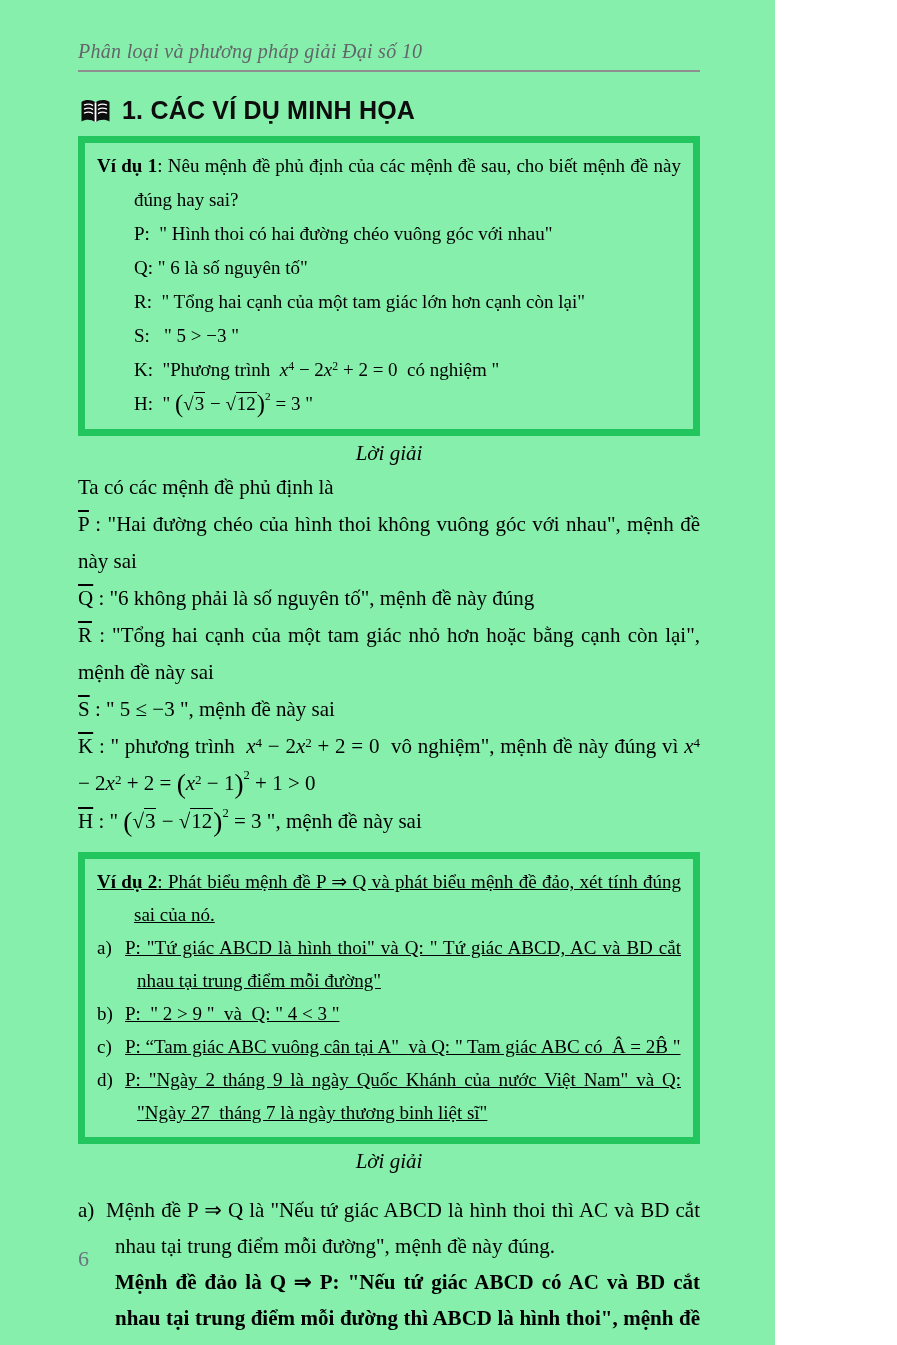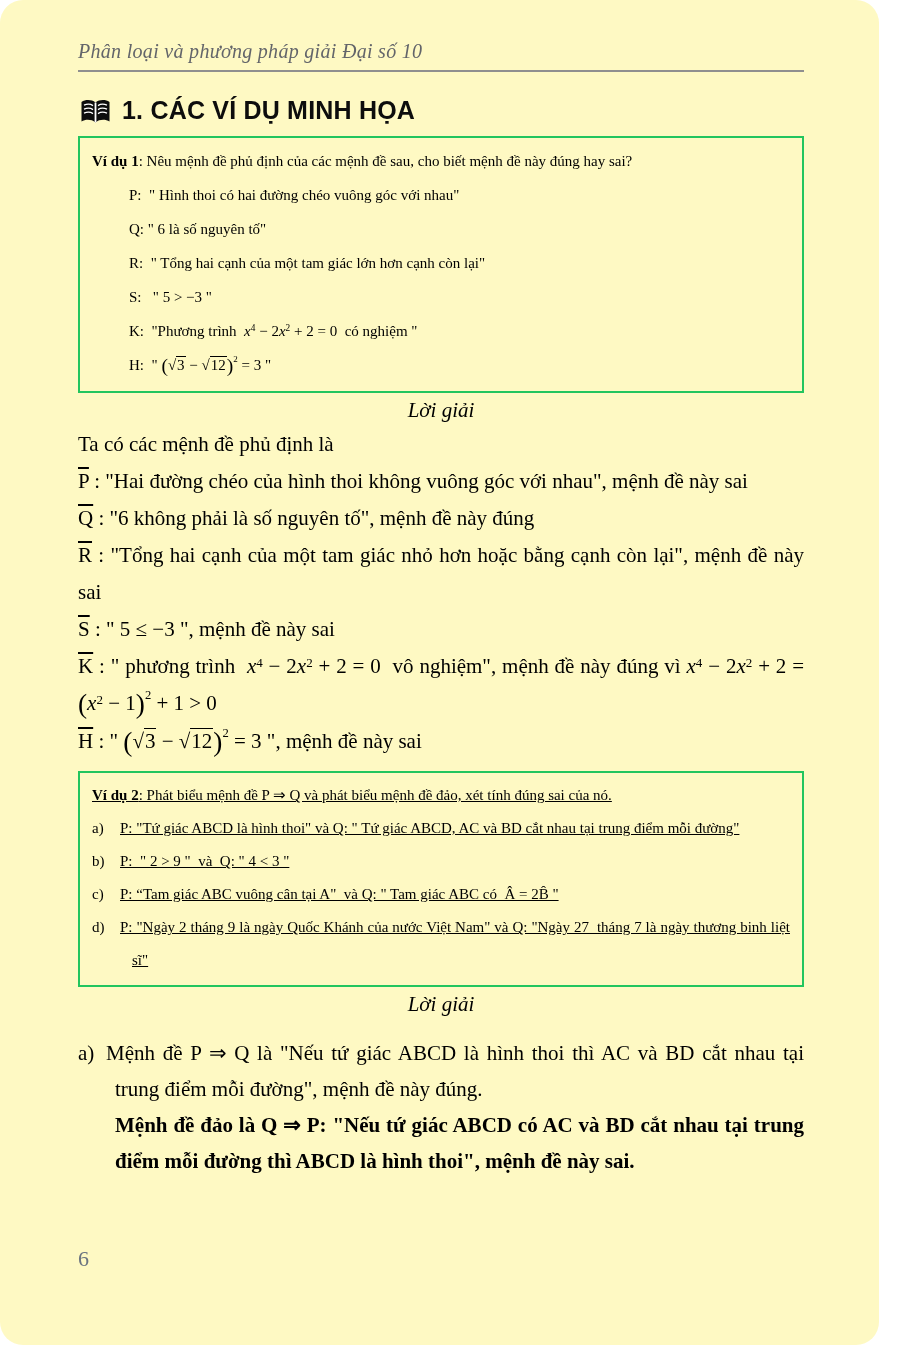--- a/index.html
+++ b/index.html
@@ -1,36 +1,36 @@
 <!DOCTYPE html>
 <html><head>
 <meta charset="utf-8">
 <style>
   html,body { margin:0; padding:0; background:#ffffff; }
   .page {
-    position:relative; width:879px; height:1345px; background:#fef9c3;
-    font-family:"Liberation Serif", serif; color:#000; overflow:hidden;border-radius:23px;
+    position:relative; width:775px; height:1345px; background:#86efac;
+    font-family:"Liberation Serif", serif; color:#000; overflow:hidden;
   }
   
   .running-header {
     margin:40px 75px 0 78px; padding-bottom:7px;
     border-bottom:2px solid #8f8f8f;
     font-style:italic; font-size:20px; color:#63656a; letter-spacing:0.3px;
   }
   
   .section-heading {
     margin:24px 75px 0 80px; display:flex; align-items:center; gap:11px;
     font-family:"Liberation Sans", sans-serif; font-weight:bold;
     font-size:25px; color:#0d0d0d; letter-spacing:0.2px;
   }
   .book-icon { display:inline-flex; margin-top:2px; }
   
   .example-box {
-    margin:11px 75px 0 78px; border:2px solid #22c55e;
-    padding:6px 12px 8px 12px; font-size:15px; line-height:34px;
+    margin:11px 75px 0 78px; border:7px solid #22c55e;
+    padding:6px 12px 8px 12px; font-size:19px; line-height:34px;
   }
   .ex-intro { padding-left:37px; text-indent:-37px; text-align:justify; }
   .ex-label { font-weight:bold; }
   .ex-items { padding-left:37px; }
   .ex-line { white-space:nowrap; }
   .box2 { line-height:33px;text-decoration:underline; }
   .ex2-row { padding-left:40px; text-indent:-40px; text-align:justify; }
   .ex2-label { display:inline-block; width:28px; text-indent:0; }
   
   .sol-heading {

